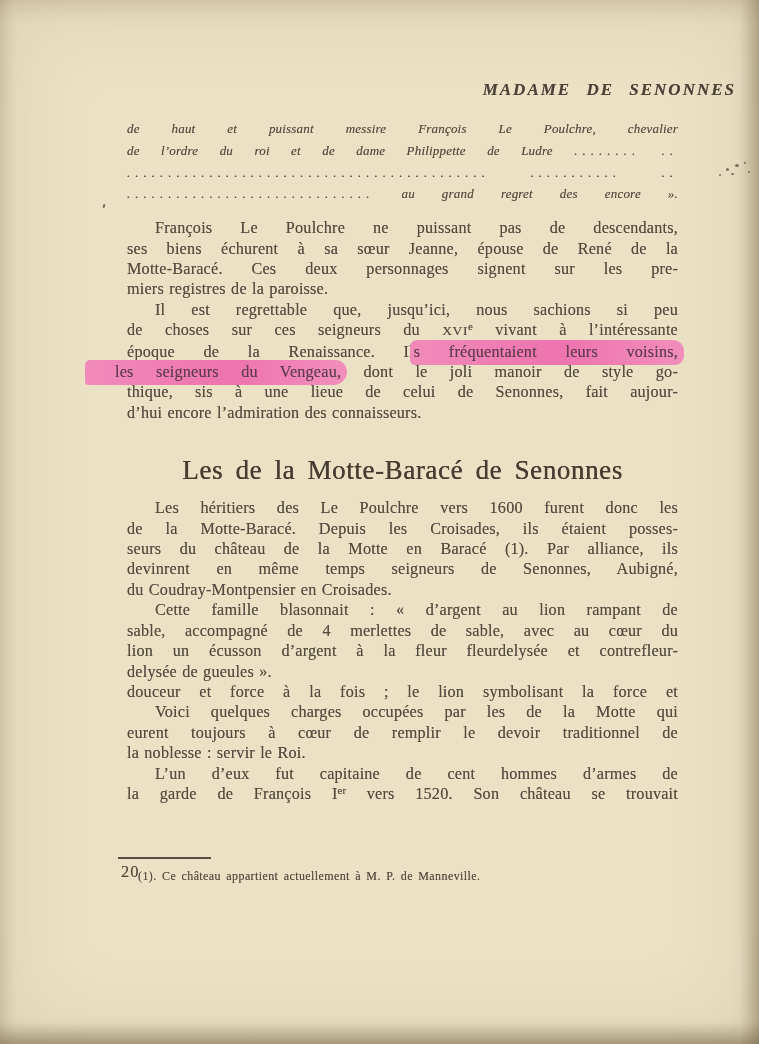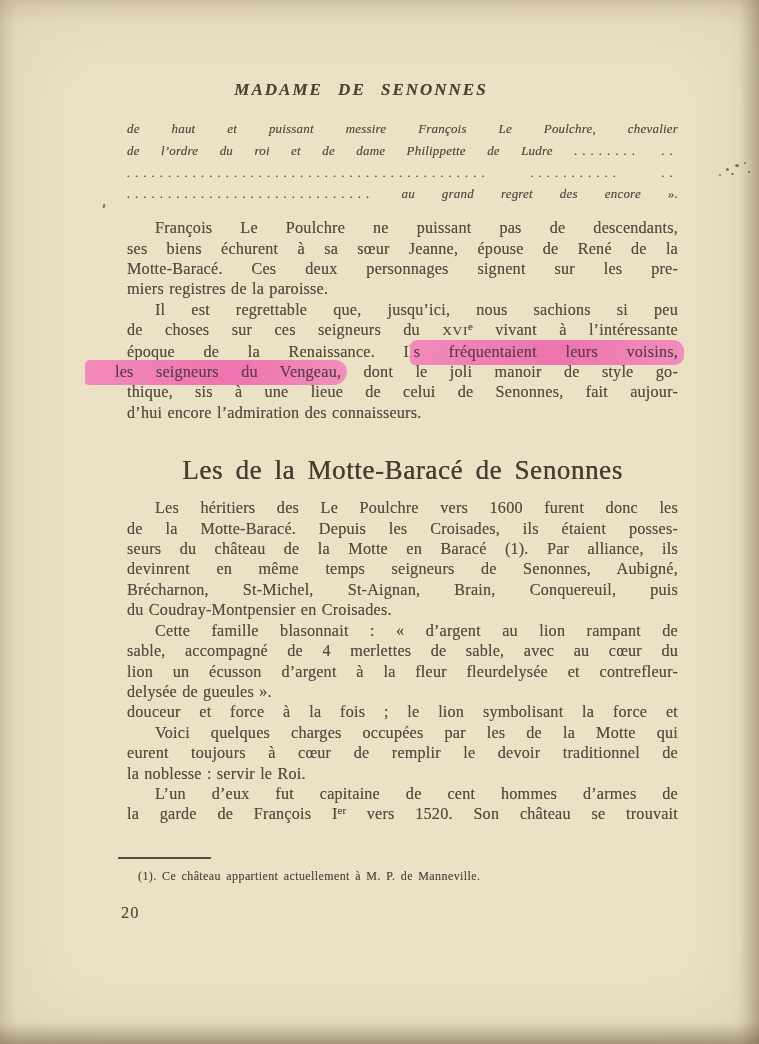--- a/index.html
+++ b/index.html
@@ -17,23 +17,23 @@
   .page::after{
     content:"";position:absolute;inset:0;pointer-events:none;
     box-shadow:
       inset 0 0 90px rgba(130,110,75,.16),
       inset 0 -12px 24px -10px rgba(100,84,56,.40),
       inset -14px 0 26px -14px rgba(100,84,56,.34);
   }
   .ink{ text-shadow:0 0 .5px rgba(84,74,62,.55); }
 
   .running-title{
-    position:absolute;top:80px;left:0;width:722px;text-align:center;
+    position:absolute;top:80px;left:0;width:722px;text-align:right;
     font-style:italic;font-weight:bold;font-size:17px;
-    letter-spacing:2px;word-spacing:9px;color:#4c4237;
+    letter-spacing:2px;word-spacing:9px;color:#4c4237;padding-left:14px;
   }
 
   .column{position:absolute;left:127px;top:118px;width:551px;}
 
   .line{text-align:justify;text-align-last:justify;}
   .line.end{text-align-last:auto;}
   .line.ind{text-indent:28px;}
 
   .quote-block{font-style:italic;font-size:13px;line-height:21.8px;letter-spacing:.2px;}
   .body-block{font-size:16.2px;line-height:20.4px;letter-spacing:.2px;word-spacing:1px;}
@@ -57,21 +57,21 @@
     border-radius:7px 11px 9px 5px;
     box-decoration-break:clone;
   }
   .hl2{
     padding-left:30px;margin-left:-42px;
     border-radius:5px 12px 14px 4px;
   }
 
   .footnote-rule{position:absolute;left:118px;top:857px;width:93px;height:2px;background:#584e41;}
   .footnote{position:absolute;left:138px;top:869px;font-size:12px;letter-spacing:.4px;word-spacing:2px;}
-  .page-number{position:absolute;left:121px;top:903px;font-size:16.5px;letter-spacing:1px;}
+  .page-number{position:absolute;left:121px;top:862px;font-size:16.5px;letter-spacing:1px;}
 
   .speck{position:absolute;background:#6b5d49;border-radius:50%;opacity:.85;}
   .sp1{left:726px;top:168px;width:3px;height:3px;}
   .sp2{left:735px;top:164px;width:4px;height:3px;}
   .sp3{left:744px;top:162px;width:2px;height:2px;}
   .sp4{left:719px;top:174px;width:2px;height:2px;}
   .sp5{left:731px;top:173px;width:3px;height:2px;}
   .sp6{left:748px;top:171px;width:2px;height:2px;}
   .stray-mark{position:absolute;left:103px;top:204px;width:2px;height:4px;background:#7a6b55;border-radius:1px;transform:rotate(14deg);}
 </style>
@@ -103,21 +103,20 @@
         <div class="line end"><span>d’hui encore l’admiration des connaisseurs.</span></div>
       </div>
 
     <h2 class="section-heading">Les de la Motte-Baracé de Senonnes</h2>
 
     <div class="body-block">
         <div class="line ind"><span>Les héritiers des Le Poulchre vers 1600 furent donc les</span></div>
         <div class="line"><span>de la Motte-Baracé. Depuis les Croisades, ils étaient posses-</span></div>
         <div class="line"><span>seurs du château de la Motte en Baracé (1). Par alliance, ils</span></div>
         <div class="line"><span>devinrent en même temps seigneurs de Senonnes, Aubigné,</span></div>
-        <div class="line"><span>Brécharnon, St-Michel, St-Aignan, Brain, Conquereuil, puis</span></div>
         <div class="line end"><span>du Coudray-Montpensier en Croisades.</span></div>
         <div class="line ind"><span>Cette famille blasonnait : « d’argent au lion rampant de</span></div>
         <div class="line"><span>sable, accompagné de 4 merlettes de sable, avec au cœur du</span></div>
         <div class="line"><span>lion un écusson d’argent à la fleur fleurdelysée et contrefleur-</span></div>
         <div class="line end"><span>delysée de gueules ».</span></div>
         <div class="line"><span>douceur et force à la fois ; le lion symbolisant la force et</span></div>
         <div class="line ind"><span>Voici quelques charges occupées par les de la Motte qui</span></div>
         <div class="line"><span>eurent toujours à cœur de remplir le devoir traditionnel de</span></div>
         <div class="line end"><span>la noblesse : servir le Roi.</span></div>
         <div class="line ind"><span>L’un d’eux fut capitaine de cent hommes d’armes de</span></div>

